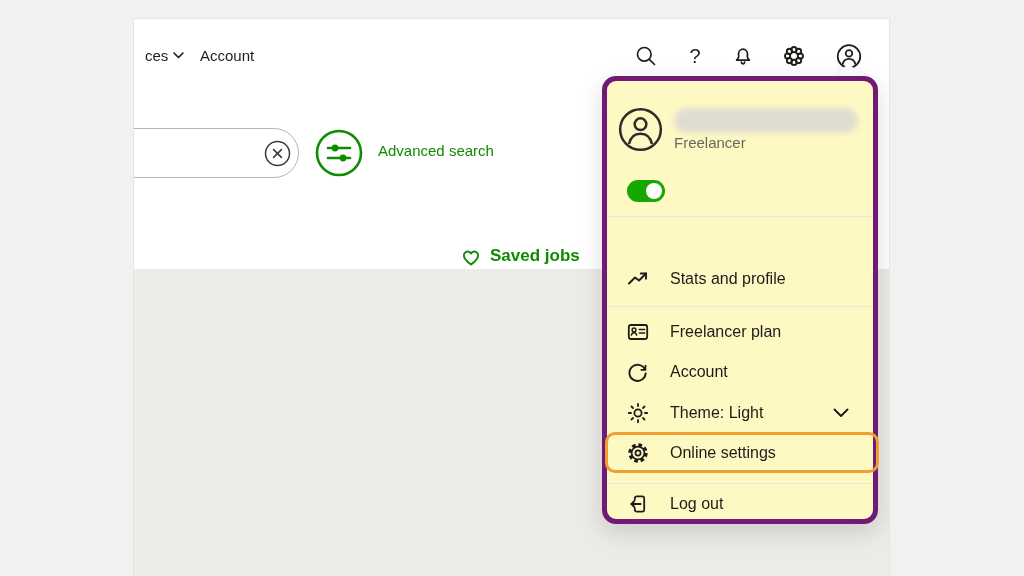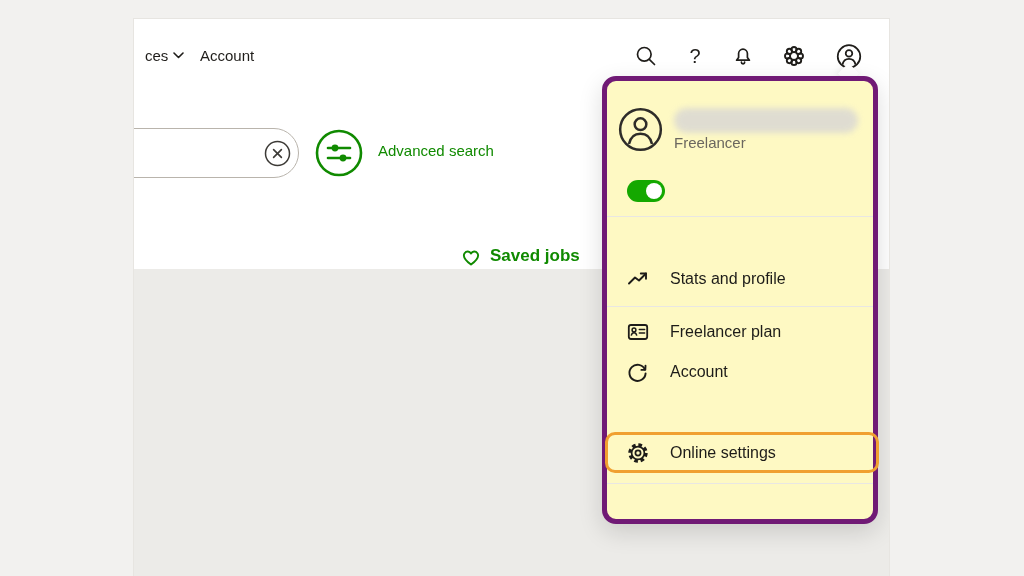--- a/index.html
+++ b/index.html
@@ -199,31 +199,64 @@
     <div class="dd-row" style="top:271px">
       <span class="ic">
         <svg width="24" height="24" viewBox="0 0 24 24">
             <path d="M18.9 9.5 A8.1 8.1 0 1 0 19.6 13.4" fill="none" stroke="#1d1c19" stroke-width="1.9" stroke-linecap="round"></path>
             <polyline points="15.4,9.9 19.3,9.7 19.5,5.8" fill="none" stroke="#1d1c19" stroke-width="1.9" stroke-linecap="round" stroke-linejoin="round"></polyline>
           </svg>
       </span>
       <span class="lbl">Account</span>
     </div>
 
+    <div class="dd-row" style="top:312px">
+      <span class="ic">
+        <svg width="24" height="24" viewBox="0 0 24 24">
+            <circle cx="12" cy="12" r="3.6" fill="none" stroke="#1d1c19" stroke-width="1.8"></circle>
+            <g stroke="#1d1c19" stroke-width="1.8" stroke-linecap="round">
+              <line x1="12" y1="2.8" x2="12" y2="5"></line>
+              <line x1="12" y1="19" x2="12" y2="21.2"></line>
+              <line x1="2.8" y1="12" x2="5" y2="12"></line>
+              <line x1="19" y1="12" x2="21.2" y2="12"></line>
+              <line x1="5.5" y1="5.5" x2="7" y2="7"></line>
+              <line x1="17" y1="17" x2="18.5" y2="18.5"></line>
+              <line x1="18.5" y1="5.5" x2="17" y2="7"></line>
+              <line x1="7" y1="17" x2="5.5" y2="18.5"></line>
+            </g>
+          </svg>
+      </span>
+      <span class="lbl">Theme: Light</span>
+      <span class="chev">
+        <svg width="16" height="10" viewBox="0 0 16 10">
+            <polyline points="1.5,1.5 8,8 14.5,1.5" fill="none" stroke="#1d1c19" stroke-width="1.9" stroke-linecap="round" stroke-linejoin="round"></polyline>
+          </svg>
+      </span>
+    </div>
 
     <div class="hl-box"></div>
 
     <div class="dd-row" style="top:352px">
       <span class="ic">
         <svg width="24" height="24" viewBox="0 0 24 24">
             <circle cx="12" cy="12" r="8" fill="none" stroke="#1d1c19" stroke-width="3.4" stroke-dasharray="3.6 2.7"></circle>
             <circle cx="12" cy="12" r="6.4" fill="none" stroke="#1d1c19" stroke-width="1.7"></circle>
             <circle cx="12" cy="12" r="2.6" fill="none" stroke="#1d1c19" stroke-width="1.7"></circle>
           </svg>
       </span>
       <span class="lbl">Online settings</span>
     </div>
 
     <div class="dd-divider" style="top:402px"></div>
 
+    <div class="dd-row" style="top:403px">
+      <span class="ic">
+        <svg width="24" height="24" viewBox="0 0 24 24">
+            <path d="M8.8 7.6 V6.3 A1.9 1.9 0 0 1 10.7 4.4 H16.3 A1.9 1.9 0 0 1 18.2 6.3 V17.7 A1.9 1.9 0 0 1 16.3 19.6 H10.7 A1.9 1.9 0 0 1 8.8 17.7 V16.4" fill="none" stroke="#1d1c19" stroke-width="1.8" stroke-linecap="round"></path>
+            <line x1="14.6" y1="12" x2="5.4" y2="12" stroke="#1d1c19" stroke-width="1.8" stroke-linecap="round"></line>
+            <polyline points="8.4,9 5.4,12 8.4,15" fill="none" stroke="#1d1c19" stroke-width="1.8" stroke-linecap="round" stroke-linejoin="round"></polyline>
+          </svg>
+      </span>
+      <span class="lbl">Log out</span>
+    </div>
 
   </div>
 </div>
 
 </body></html>

